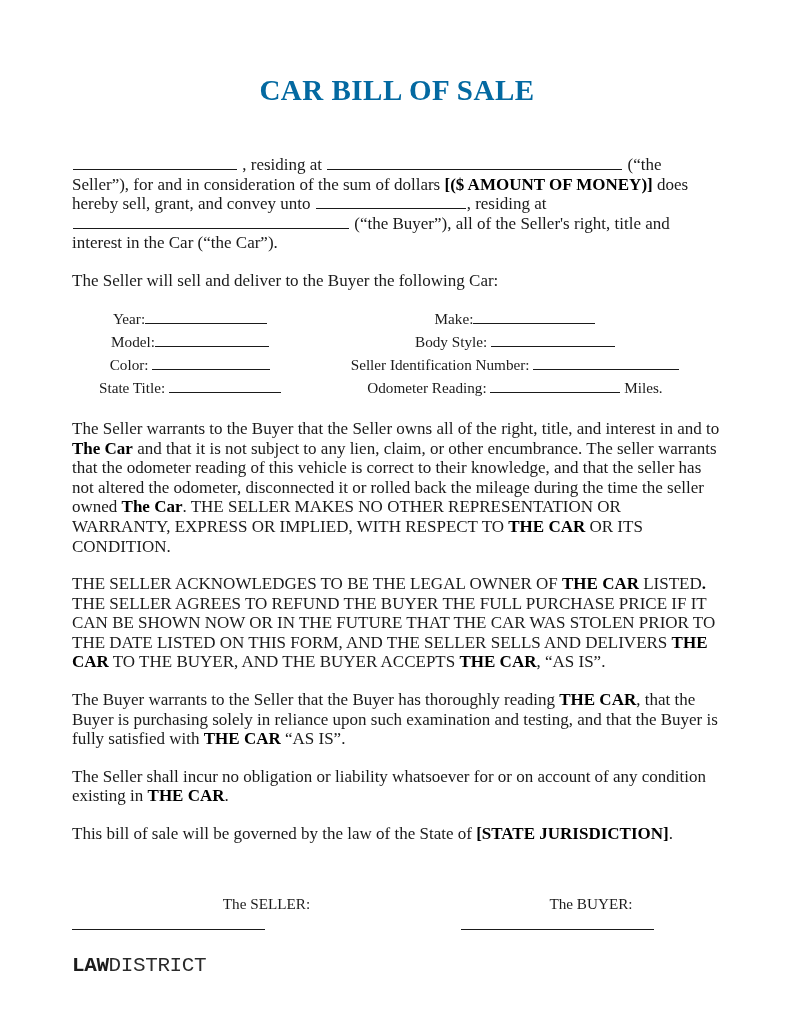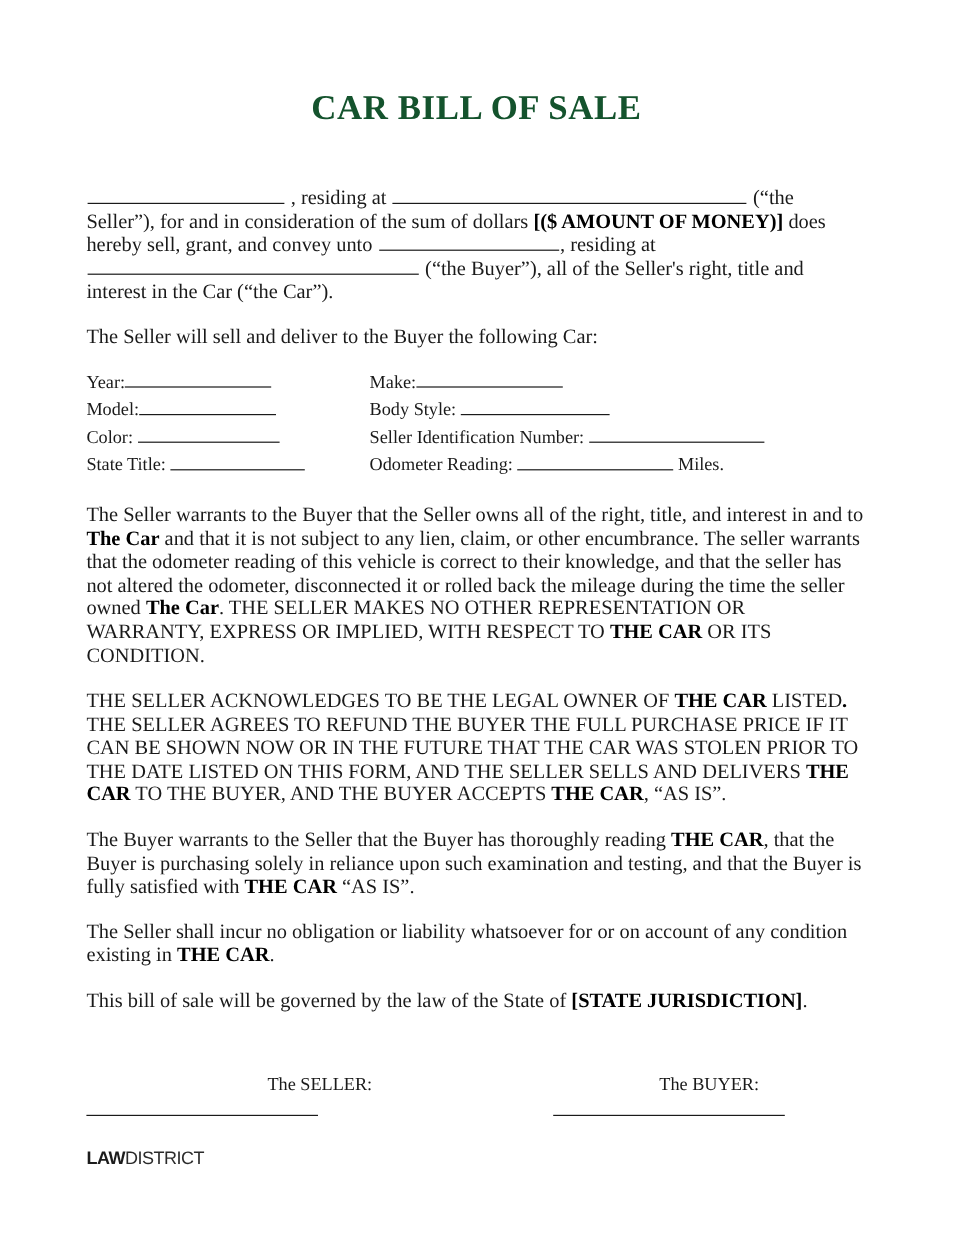--- a/index.html
+++ b/index.html
@@ -30,21 +30,21 @@
 
   
   .doc-title {
     text-align: center;
     font-family: "Liberation Serif", serif;
     font-weight: bold;
     font-size: 29px;
     letter-spacing: 0.5px;
     margin: 0;
     padding-top: 74px;
-    color: #14532d;
+    color: #0369a1;
   }
 
   
   .para {
     font-size: 17px;
     line-height: 19.6px;
     margin: 0;
     text-align: left;
     color: #1a1a1a;
   }
@@ -74,20 +74,21 @@
   .fields {
     width: 100%;
     border-collapse: collapse;
     font-size: 15.2px;
     line-height: 19.6px;
   }
   .fields td {
     padding: 0 0 3.5px 0;
     vertical-align: baseline;
     white-space: nowrap;
+    text-align: center;
   }
   .fields td.col-left  { width: 236px; }
   .fld-line {
     display: inline-block;
     border-bottom: 1.4px solid #1a1a1a;
     height: 13px;
     vertical-align: baseline;
   }
   .w-year   { width: 122px; }
   .w-model  { width: 114px; }
@@ -115,22 +116,22 @@
     width: 193px;
     border-bottom: 1.6px solid #1a1a1a;
     height: 0;
   }
 
   
   .logo {
     position: absolute;
     left: 72px;
     top: 955px;
-    font-family: Liberation Sans, sans-serif;
-    font-size: 15px;
+    font-family: Liberation Mono, monospace;
+    font-size: 21px;
     letter-spacing: -0.4px;
     line-height: 21px;
     white-space: nowrap;
   }
   .logo .law {
     font-weight: bold;
     color: #1c1c1c;
   }
   .logo .district {
     font-weight: normal;

